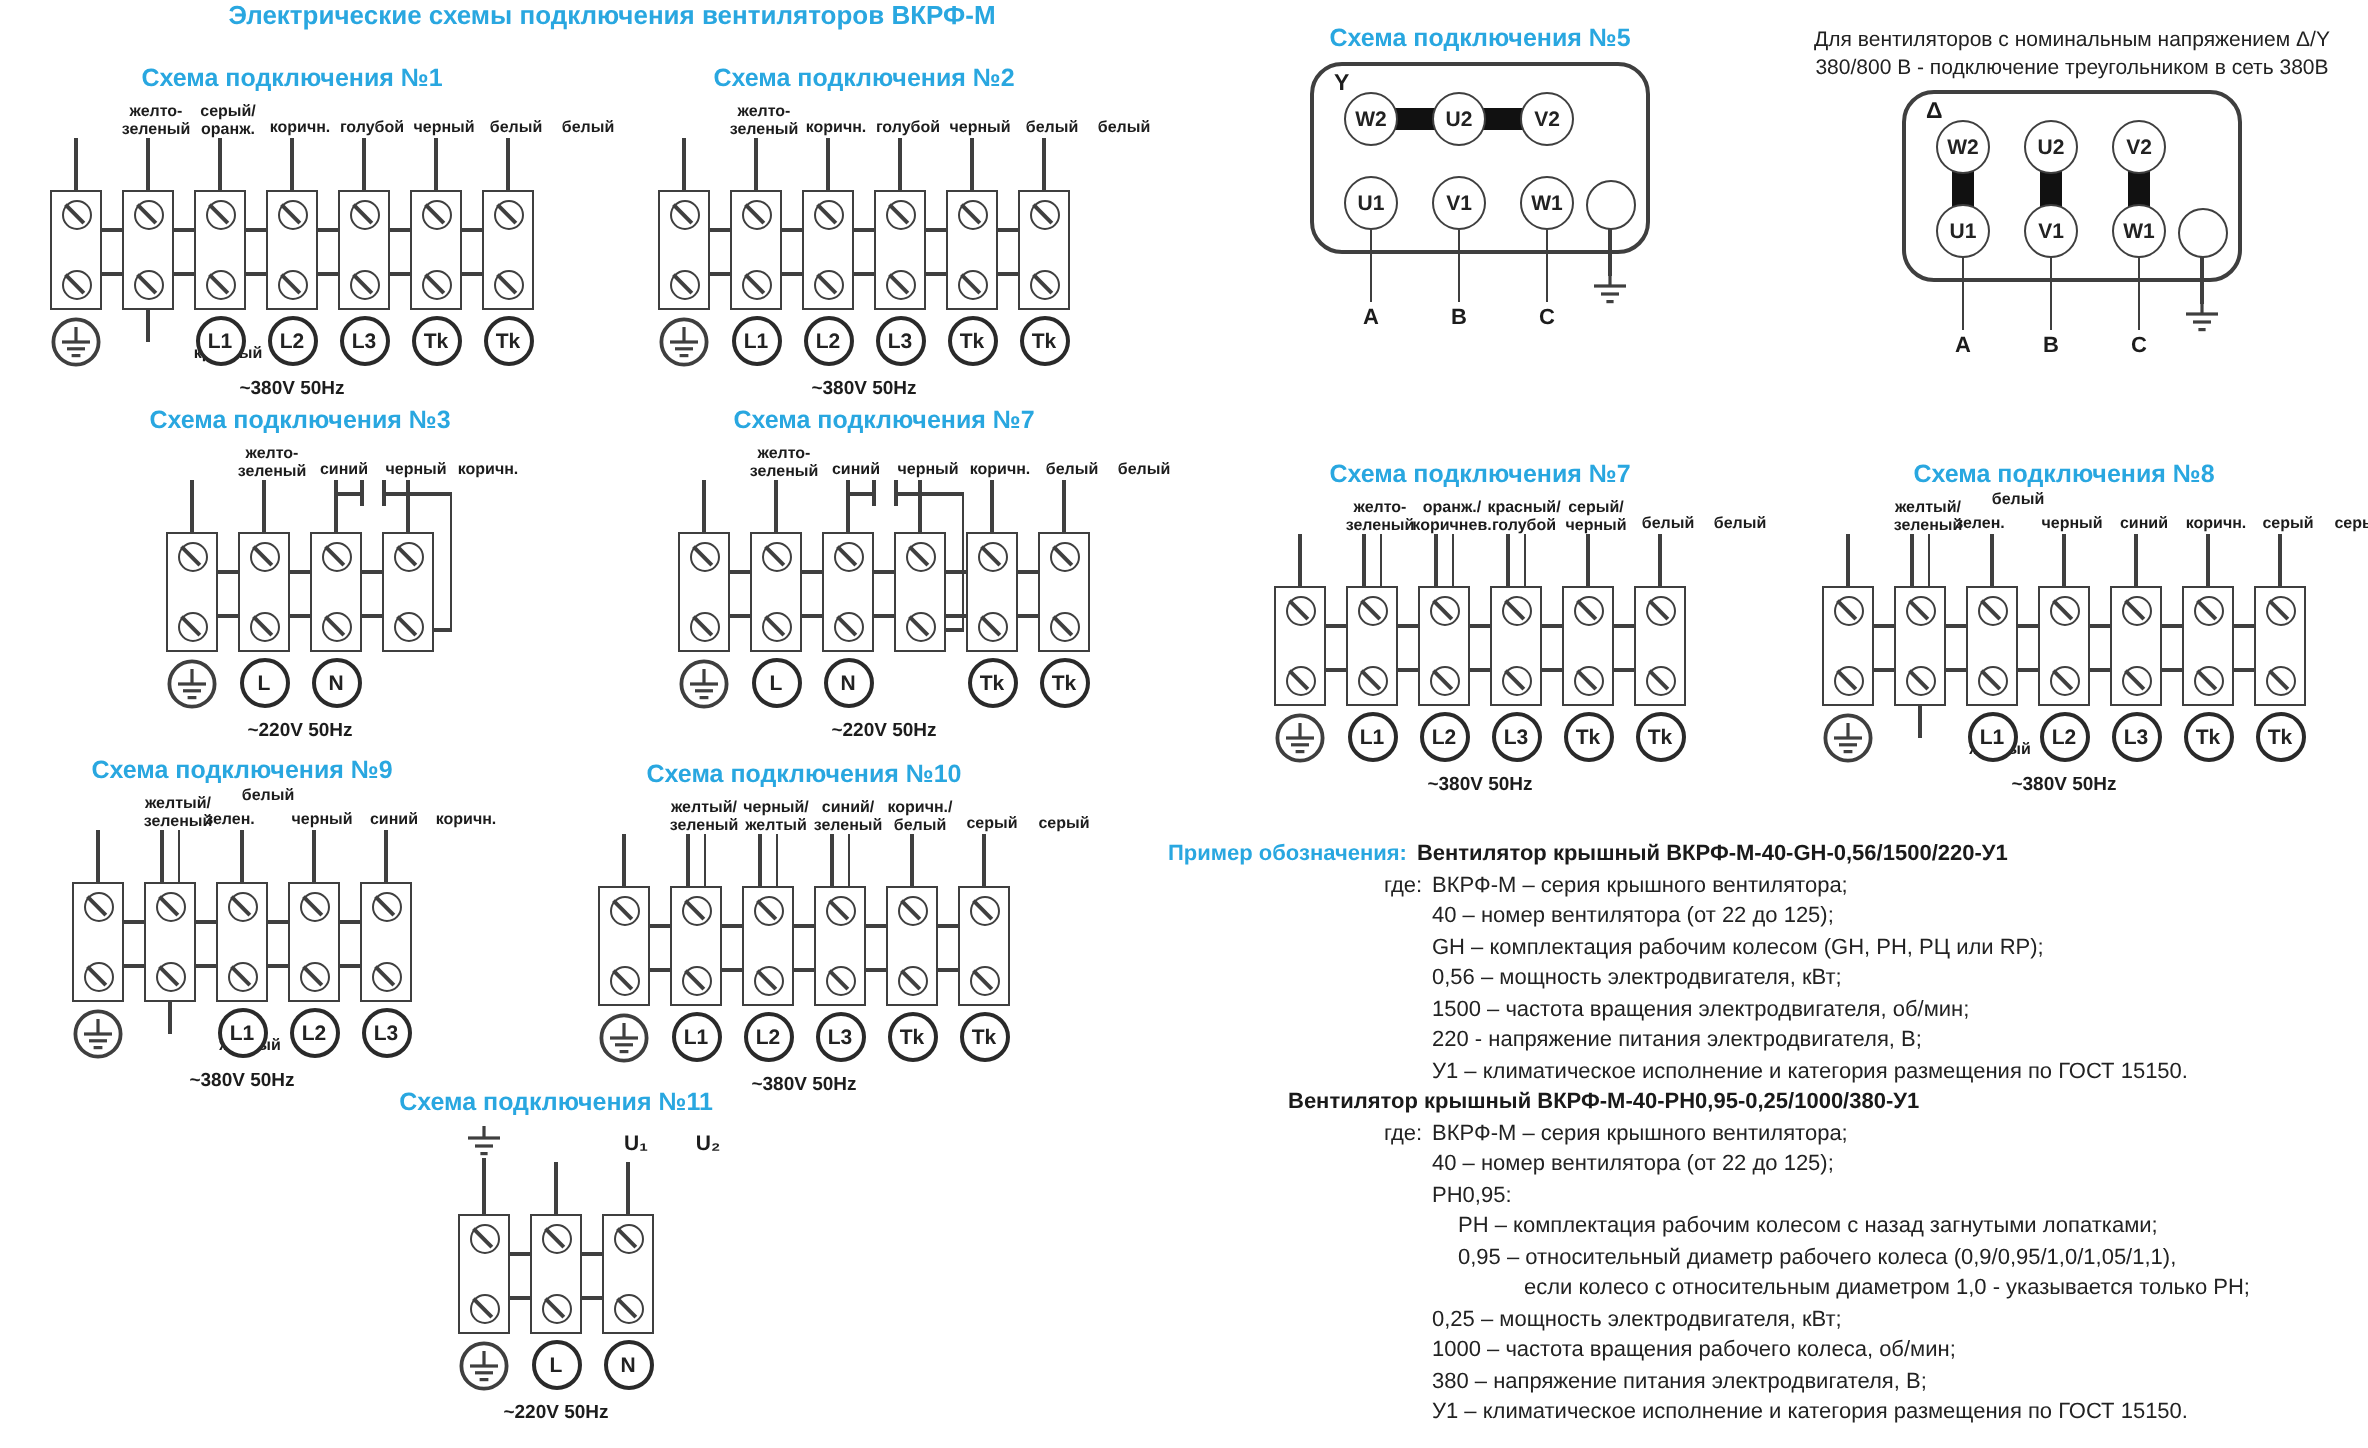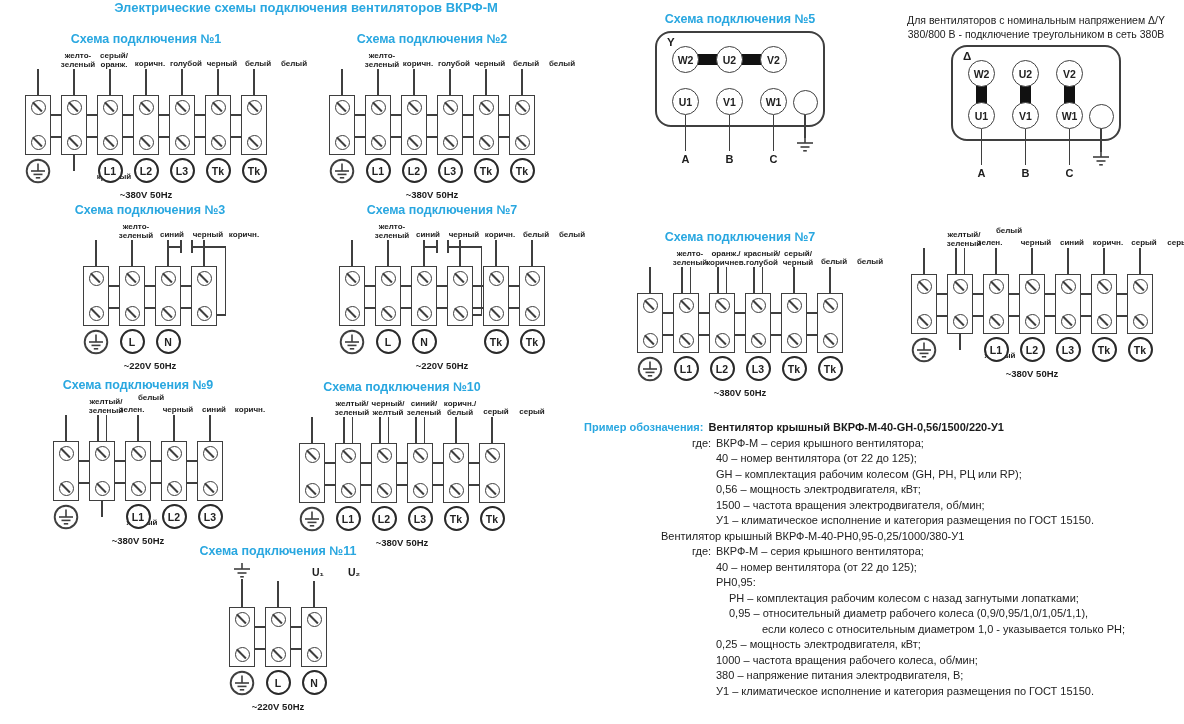--- a/index.html
+++ b/index.html
@@ -34,21 +34,21 @@
   .mcirc{position:absolute;width:27px;height:27px;border:1.5px solid #3f3f3f;border-radius:50%;background:#fff;
        display:flex;align-items:center;justify-content:center;font-weight:bold;font-size:10.5px;
        box-sizing:border-box;z-index:2;}
   .mcirc.empty{width:25px;height:25px;}
   .bar{position:absolute;background:#111;z-index:1;}
   .phase{position:absolute;transform:translateX(-50%);font-size:11px;font-weight:bold;color:#1c1c1c;}
   
   .example{position:absolute;left:584px;top:420px;width:598px;font-size:11px;line-height:15.5px;}
   .ex-lead{color:#29a7e0;font-weight:bold;}
   .ex-title{font-weight:bold;color:#1a1a1a;margin-left:5px;}
-  .ex-title2{font-weight:normal;color:#1a1a1a;margin-left:77px;}
+  .ex-title2{font-weight:bold;color:#1a1a1a;margin-left:60px;}
   .ex-rel{position:relative;}
   .ex-where{position:absolute;left:108px;top:0;}
   .ex-line{margin-left:132px;}
   .ex-line.ind1{margin-left:145px;}
   .ex-line.ind2{margin-left:178px;}
   svg line, svg circle{stroke:#3f3f3f;fill:none;}
 </style>
 </head>
 <body>
 
@@ -457,20 +457,21 @@
         <div class="trect" style="left: 185px; top: 44px;">
           <div class="screw"></div>
           <div class="screw"></div>
         </div>
         <div class="tcirc" style="left: 185.5px; top: 107px;">Tk</div>
         <div class="voltage" style="top: 138px;">~380V 50Hz</div>
       </div>
     </div>
 </div>
 <div class="scheme" style="left:884px;top:230px;width:296px">
+  <div class="scheme-title">Схема подключения №8</div>
   <div class="diagram">
       <div class="strip" style="width: 252px; height: 152px;">
         <div class="wire-label" style="left: 18px; top: 1px;">желтый/
 зеленый</div>
         <div class="ln" style="left: 17.25px; top: 18px; width: 1.5px; height: 26px;"></div>
         <div class="trect" style="left: 5px; top: 44px;">
           <div class="screw"></div>
           <div class="screw"></div>
         </div>
         <div class="ln" style="left: 31px; top: 63px; width: 10px; height: 1.5px;"></div>
@@ -534,21 +535,21 @@
         <div class="ln" style="left: 233.25px; top: 18px; width: 1.5px; height: 26px;"></div>
         <div class="trect" style="left: 221px; top: 44px;">
           <div class="screw"></div>
           <div class="screw"></div>
         </div>
         <div class="tcirc" style="left: 221.5px; top: 107px;">Tk</div>
         <div class="voltage" style="top: 138px;">~380V 50Hz</div>
       </div>
     </div>
 </div>
-<div class="scheme" style="left:26px;top:378px;width:224px">
+<div class="scheme" style="left:9px;top:378px;width:224px">
   <div class="scheme-title">Схема подключения №9</div>
   <div class="diagram">
       <div class="strip" style="width: 180px; height: 152px;">
         <div class="wire-label" style="left: 18px; top: 1px;">желтый/
 зеленый</div>
         <div class="ln" style="left: 17.25px; top: 18px; width: 1.5px; height: 26px;"></div>
         <div class="trect" style="left: 5px; top: 44px;">
           <div class="screw"></div>
           <div class="screw"></div>
         </div>
@@ -725,20 +726,21 @@
     <div>
       <span class="ex-lead">Пример обозначения:</span><span class="ex-title">Вентилятор крышный ВКРФ-М-40-GH-0,56/1500/220-У1</span>
     </div>
     <div class="ex-rel">
       <span class="ex-where">где:</span>
       <div class="ex-line">ВКРФ-М – серия крышного вентилятора;</div>
       <div class="ex-line">40 – номер вентилятора (от 22 до 125);</div>
       <div class="ex-line">GH – комплектация рабочим колесом (GH, PH, РЦ или RP);</div>
       <div class="ex-line">0,56 – мощность электродвигателя, кВт;</div>
       <div class="ex-line">1500 – частота вращения электродвигателя, об/мин;</div>
+      <div class="ex-line">220 - напряжение питания электродвигателя, В;</div>
       <div class="ex-line">У1 – климатическое исполнение и категория размещения по ГОСТ 15150.</div>
     </div>
   </div>
   <div class="ex-block">
     <div class="ex-title2">Вентилятор крышный ВКРФ-М-40-РН0,95-0,25/1000/380-У1</div>
     <div class="ex-rel">
       <span class="ex-where">где:</span>
       <div class="ex-line">ВКРФ-М – серия крышного вентилятора;</div>
       <div class="ex-line">40 – номер вентилятора (от 22 до 125);</div>
       <div class="ex-line">РН0,95:</div>

